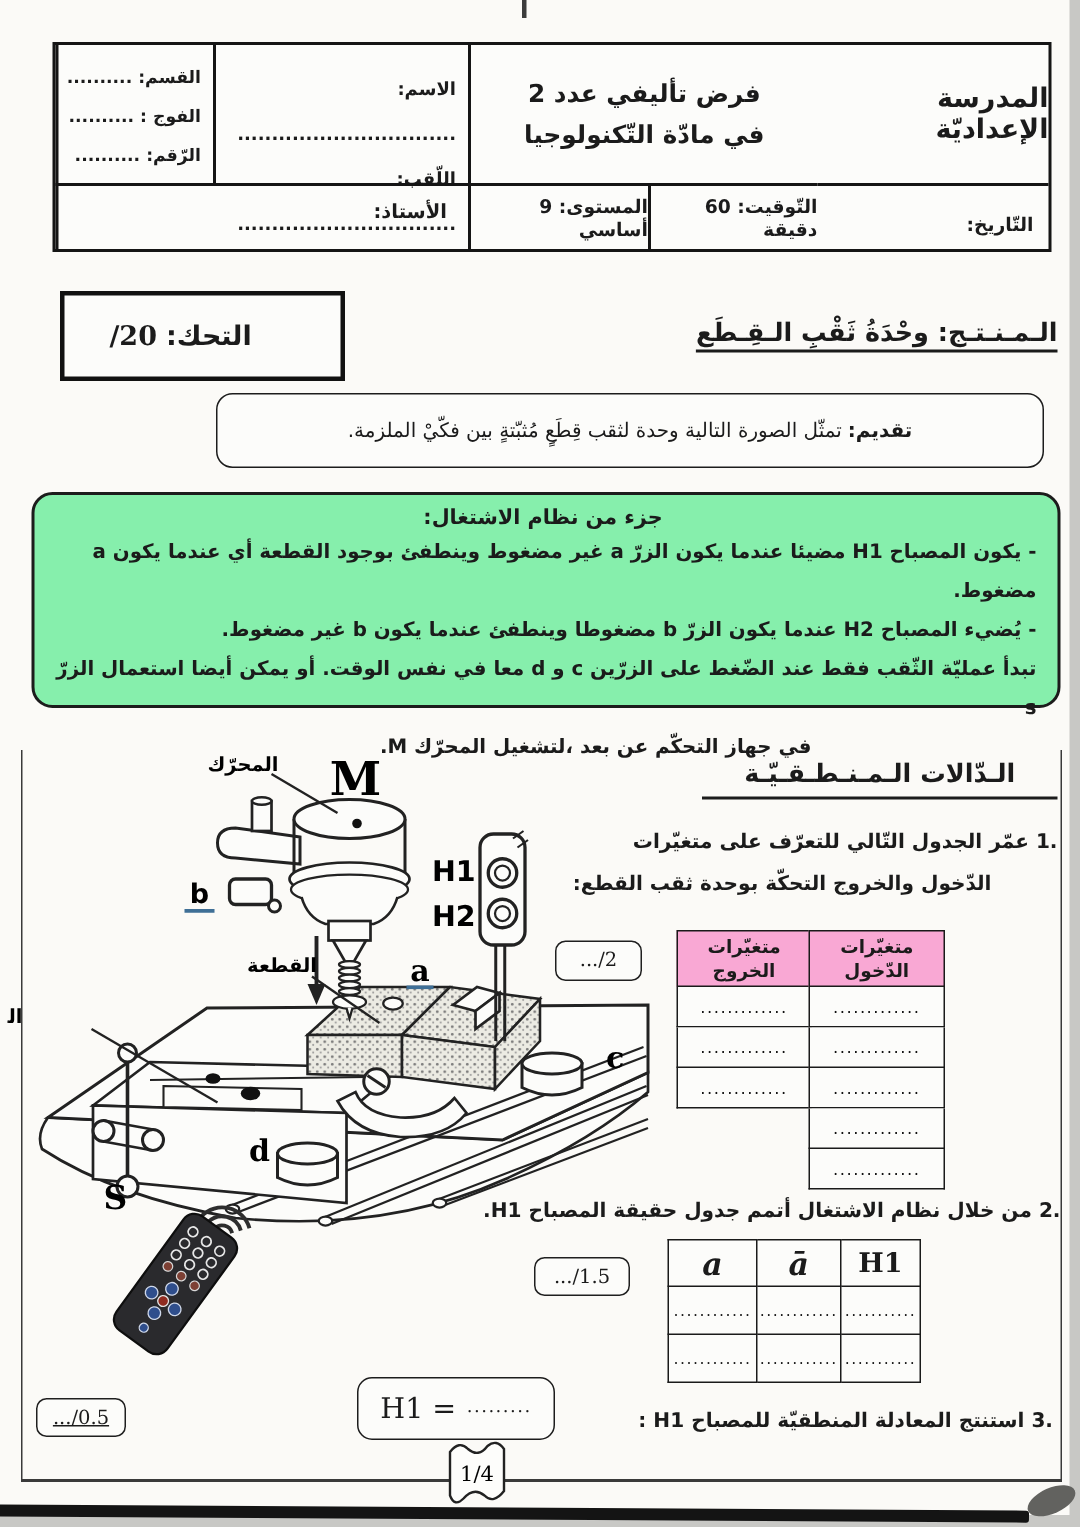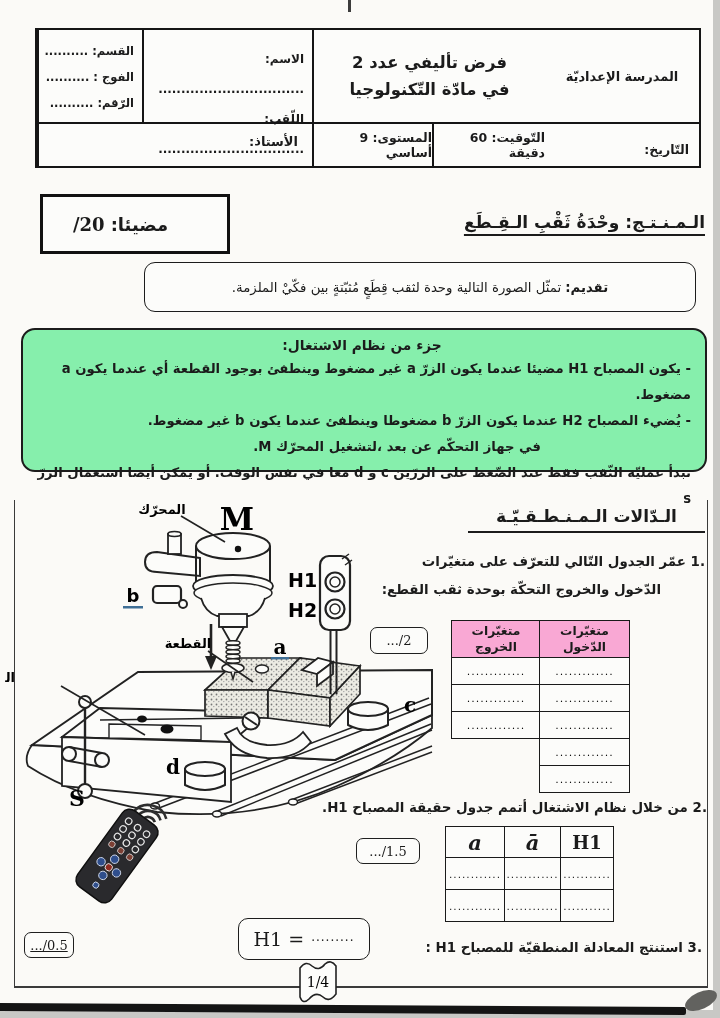--- a/index.html
+++ b/index.html
@@ -8,21 +8,21 @@
   .abs{position:absolute;box-sizing:border-box;}
   .paper{left:0;top:0;width:713px;height:1010px;background:#fbfaf7;}
   .ar{direction:rtl;font-family:"DejaVu Sans",sans-serif;}
   .serif{font-family:"DejaVu Serif","Liberation Serif",serif;}
 
   
   .hdr{left:35px;top:28px;width:666px;height:140px;border:2px solid #151515;background:#fcfcfa;}
   .hcell{position:absolute;box-sizing:border-box;}
   .bL{border-left:2px solid #151515;}
   .bT{border-top:2px solid #151515;}
-  .hdr-school{left:508px;top:0;width:154px;height:92px;display:flex;align-items:center;justify-content:center;font-size:13px;font-weight:bold;}
+  .hdr-school{left:508px;top:0;width:154px;height:92px;display:flex;align-items:center;justify-content:center;font-size:18px;font-weight:bold;}
   .hdr-title{left:275px;top:0;width:233px;height:92px;display:flex;flex-direction:column;align-items:center;justify-content:center;font-weight:bold;font-size:16.5px;line-height:27px;}
   .hdr-name{left:105px;top:0;width:170px;height:92px;padding:14px 8px 0 4px;font-size:12px;font-weight:600;line-height:30px;}
   .hdr-class{left:0;top:0;width:105px;height:92px;padding:8px 8px 0 2px;font-size:11.5px;font-weight:600;line-height:26px;}
   .hdr-teacher{left:0;top:92px;width:275px;height:44px;padding:10px 14px 0 0;font-size:13px;font-weight:bold;text-align:right;}
   .hdr-level{left:275px;top:92px;width:120px;height:44px;display:flex;align-items:center;justify-content:center;font-size:12.5px;font-weight:bold;}
   .hdr-timing{left:395px;top:92px;width:113px;height:44px;display:flex;align-items:center;justify-content:center;font-size:12.5px;font-weight:bold;}
   .hdr-date{left:508px;top:92px;width:154px;height:44px;padding:18px 10px 0 0;font-size:12.5px;font-weight:600;text-align:right;}
 
   .grade-box{left:40px;top:194px;width:190px;height:60px;border:3px solid #111;background:#fcfcfa;
              display:flex;align-items:center;justify-content:flex-end;padding-left:30px;padding-right:14px;
@@ -45,21 +45,21 @@
   .q1 .l2{display:block;padding-right:44px;}
   .q2{left:280px;top:794px;width:427px;}
   .q3{left:400px;top:934px;width:302px;}
   .qnum{direction:ltr;unicode-bidi:isolate;}
 
   .score-box{border:1.6px solid #1f1f1f;border-radius:7px;background:#fcfcfa;direction:ltr;
              display:flex;align-items:center;justify-content:center;
              font-family:"DejaVu Serif","Liberation Serif",serif;font-size:13px;}
   .sc2{left:370px;top:627px;width:58px;height:27px;}
   .sc15{left:356px;top:838px;width:64px;height:26px;}
-  .sc05{left:24px;top:932px;width:50px;height:26px;text-decoration:underline;}
+  .sc05{left:24px;top:932px;width:60px;height:26px;text-decoration:underline;}
 
   .io-col{position:absolute;top:620px;}
   .io-out{left:451px;width:90px;}
   .io-in{left:539px;width:91px;}
   .io-head{box-sizing:border-box;height:38px;border:1.6px solid #1a1a1a;background:#f9a8d4;
            display:flex;flex-direction:column;align-items:center;justify-content:center;
            font-size:12.3px;font-weight:bold;line-height:16px;}
   .io-cell{box-sizing:border-box;height:27px;border:1.6px solid #1a1a1a;border-top:none;background:#fcfcfa;
            display:flex;align-items:center;justify-content:center;font-size:11px;letter-spacing:1px;color:#111;}
 
@@ -103,35 +103,35 @@
     <span style="display:block">الفوج : ..........</span>
     <span style="display:block">الرّقم: ..........</span>
   </div>
   <div class="hcell hdr-date ar bT">التّاريخ:</div>
   <div class="hcell hdr-timing ar bT bL">التّوقيت: 60 دقيقة</div>
   <div class="hcell hdr-level ar bT bL">المستوى: 9 أساسي</div>
   <div class="hcell hdr-teacher ar bT bL">الأستاذ:</div>
 </div>
 
 <div class="abs grade-box ar">
-  <span>مضيئا:</span>
+  <span>التحك:</span>
   <span dir="ltr" class="serif">/20</span>
 </div>
 <div class="abs product ar">الـمـنـتـج: وحْدَةُ ثَقْبِ الـقِـطَع</div>
 <div class="abs intro ar">
   <b>تقديم:</b>
   <span>تمثّل الصورة التالية وحدة لثقب قِطَعٍ مُثبّتةٍ بين فكّيْ الملزمة.</span>
 </div>
 
 <div class="abs sysbox ar">
   <div class="ttl">جزء من نظام الاشتغال:</div>
   <span class="sysline">- يكون المصباح H1 مضيئا عندما يكون الزرّ a غير مضغوط وينطفئ بوجود القطعة أي عندما يكون a مضغوط.</span>
   <span class="sysline">- يُضيء المصباح H2 عندما يكون الزرّ b مضغوطا وينطفئ عندما يكون b غير مضغوط.</span>
+  <span class="sysline">تبدأ عمليّة الثّقب فقط عند الضّغط على الزرّين c و d معا في نفس الوقت. أو يمكن أيضا استعمال الزرّ s</span>
   <span class="sysline indent">في جهاز التحكّم عن بعد ،لتشغيل المحرّك M.</span>
-  <span class="sysline">تبدأ عمليّة الثّقب فقط عند الضّغط على الزرّين c و d معا في نفس الوقت. أو يمكن أيضا استعمال الزرّ s</span>
 </div>
 
 <div class="abs bigrect"></div>
 <div class="abs secttl ar">الـدّالات الـمـنـطـقـيّـة</div>
 
 <div class="abs q q1 ar">
   <span class="qnum">1.</span>
   <span>عمّر الجدول التّالي للتعرّف على متغيّرات</span>
   <span class="l2">الدّخول والخروج التحكّة بوحدة ثقب القطع:</span>
 </div>

